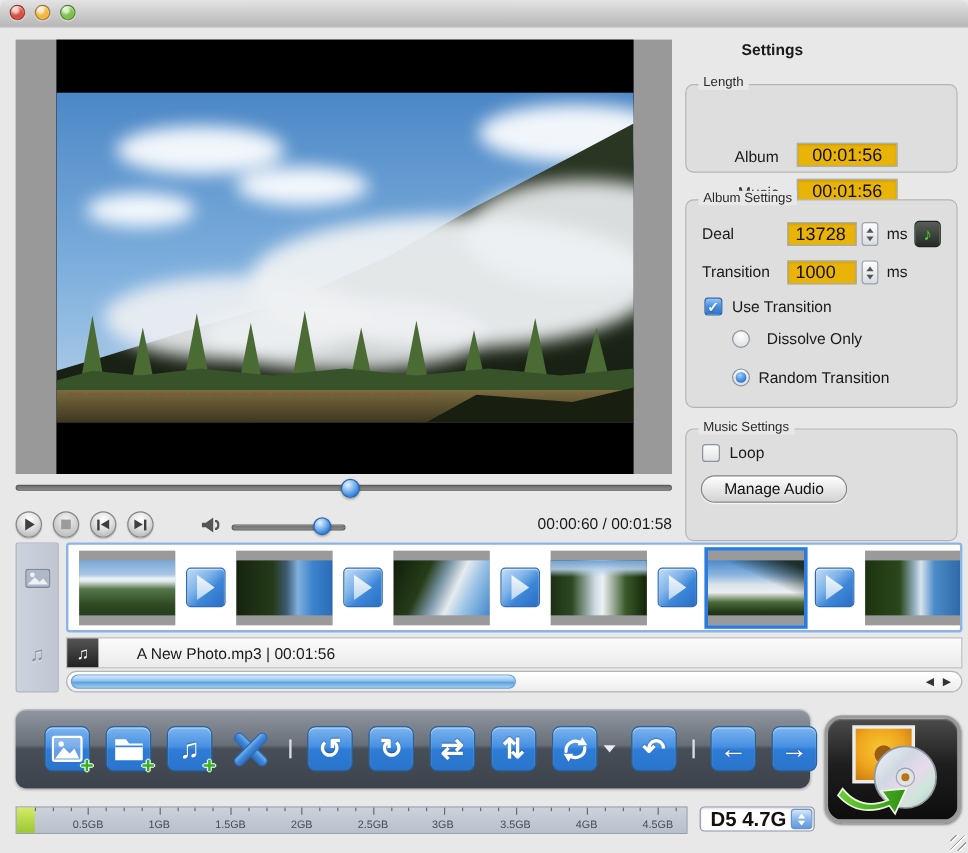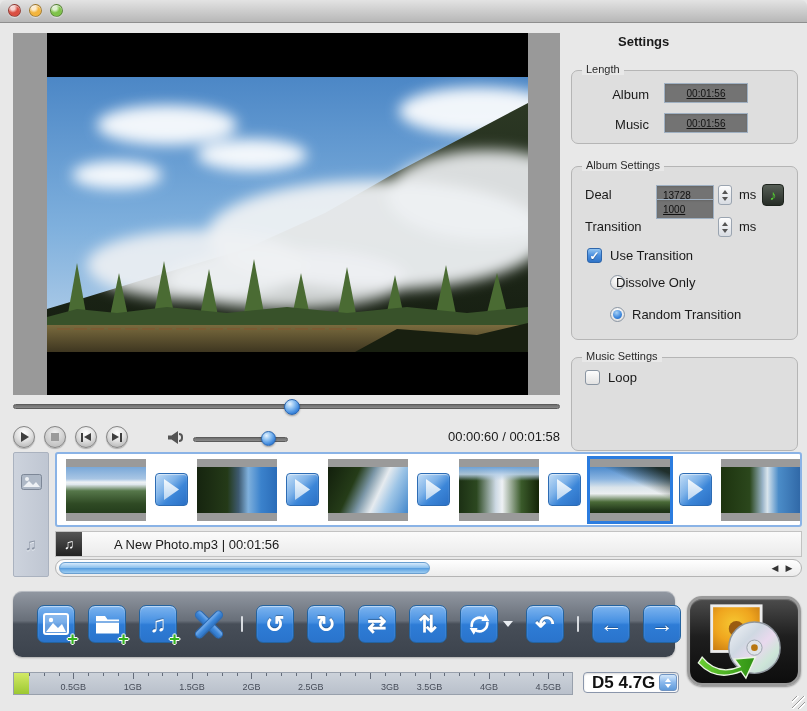--- a/index.html
+++ b/index.html
@@ -141,24 +141,24 @@
   .cs-up{width:0;height:0;border-left:3px solid transparent;border-right:3px solid transparent;border-bottom:4px solid #fff;margin-bottom:2px;}
   .cs-dn{width:0;height:0;border-left:3px solid transparent;border-right:3px solid transparent;border-top:4px solid #fff;}
   #resize-grip{right:2px;bottom:2px;width:13px;height:13px;
     background:repeating-linear-gradient(135deg,transparent 0 3px,#9a9a9a 3px 4px,#fff 4px 5px);}
 
   
   #settings-title{left:578px;top:34px;font-size:13px;font-weight:bold;color:#1a1a1a;margin-left:40px;}
   .group{position:absolute;background:#dedede;border:1px solid #b5b5b5;border-radius:7px;}
   .group-label{position:absolute;top:-8px;left:10px;font-size:11px;color:#2a2a2a;background:#e8e8e8;padding:0 4px;}
   #length-group{left:571px;top:70px;width:225px;height:72px;}
-  .lrow{position:absolute;left:0;width:100%;height:20px;}
+  .lrow{position:absolute;left:0;width:100%;height:20px;margin-top:36px;}
   .flabel{position:absolute;right:148px;font-size:13px;color:#1a1a1a;top:2px;}
-  .field{position:absolute;background:#737373;border:1px solid #9fb0c2;box-sizing:border-box;
-    font-size:10px;color:#111;display:flex;align-items:center;box-shadow:inset 0 1px 2px rgba(0,0,0,.12);text-decoration:underline;}
+  .field{position:absolute;background:#eab308;border:1px solid #9fb0c2;box-sizing:border-box;
+    font-size:15px;color:#111;display:flex;align-items:center;box-shadow:inset 0 1px 2px rgba(0,0,0,.12);}
   .time-field{left:92px;width:84px;height:20px;justify-content:center;}
   #album-settings-group{left:571px;top:166px;width:225px;height:172px;}
   .srow-label{position:absolute;left:13px;font-size:13px;color:#1a1a1a;}
   .num-field{left:84px;width:58px;height:20px;padding-left:6px;}
   .stepper{position:absolute;left:146px;width:14px;height:20px;border:1px solid #9aa4b0;border-radius:3px;
     background:linear-gradient(180deg,#fdfdfd,#d8dce2);box-sizing:border-box;
     display:flex;flex-direction:column;align-items:center;justify-content:center;}
   .st-up{width:0;height:0;border-left:3px solid transparent;border-right:3px solid transparent;border-bottom:4px solid #555;margin-bottom:3px;}
   .st-dn{width:0;height:0;border-left:3px solid transparent;border-right:3px solid transparent;border-top:4px solid #555;}
   .unit{position:absolute;left:167px;font-size:13px;color:#1a1a1a;}
@@ -476,21 +476,21 @@
       <i class="tick" style="left: 489.734px;"></i>
       <i class="tick" style="left: 504.574px;"></i>
       <i class="tick" style="left: 519.415px;"></i>
       <i class="tick major" style="left: 534.255px;"></i>
       <i class="tick" style="left: 549.096px;"></i>
       <span class="tlabel" style="left: 59.3617px;">0.5GB</span>
       <span class="tlabel" style="left: 118.723px;">1GB</span>
       <span class="tlabel" style="left: 178.085px;">1.5GB</span>
       <span class="tlabel" style="left: 237.447px;">2GB</span>
       <span class="tlabel" style="left: 296.809px;">2.5GB</span>
-      <span class="tlabel" style="left: 376px;">3GB</span>
+      <span class="tlabel" style="left: 355px;">3GB</span>
       <span class="tlabel" style="left: 415.532px;">3.5GB</span>
       <span class="tlabel" style="left: 474.894px;">4GB</span>
       <span class="tlabel" style="left: 534.255px;">4.5GB</span>
     </div>
 </div>
 <div id="disc-combo" class="abs">
   <span class="combo-label">D5 4.7G</span>
   <span class="combo-stepper">
       <i class="cs-up"></i>
       <i class="cs-dn"></i>
@@ -517,34 +517,35 @@
   <span class="srow-label" style="top:20px;">Deal</span>
   <span class="field num-field" style="top:18px;">13728</span>
   <span class="stepper" style="top:18px;">
       <i class="st-up"></i>
       <i class="st-dn"></i>
     </span>
   <span class="unit" style="top:20px;">ms</span>
   <span id="photo-music-sync-button">♪</span>
 
   <span class="srow-label" style="top:52px;">Transition</span>
-  <span class="field num-field" style="top:32px;">1000</span>
+  <span class="field num-field" style="top:50px;">1000</span>
   <span class="stepper" style="top:50px;">
       <i class="st-up"></i>
       <i class="st-dn"></i>
     </span>
   <span class="unit" style="top:52px;">ms</span>
 
   <span id="use-transition-box" class="cb on" style="left:15px;top:81px;">✓</span>
   <span class="cb-label" style="left:38px;top:81px;">Use Transition</span>
 
   <span id="radio-dissolve" class="rd" style="left:38px;top:108px;"></span>
-  <span class="cb-label" style="left:44px;top:108px;">Dissolve Only</span>
+  <span class="cb-label" style="left:67px;top:108px;">Dissolve Only</span>
 
   <span id="radio-random" class="rd on" style="left:38px;top:140px;"></span>
   <span class="cb-label" style="left:60px;top:140px;">Random Transition</span>
 </div>
 
 <div id="music-settings-group" class="group">
   <span class="group-label">Music Settings</span>
   <span id="loop-box" class="cb" style="left:13px;top:12px;">✓</span>
   <span class="cb-label" style="left:36px;top:12px;">Loop</span>
+  <button id="manage-audio-button">Manage Audio</button>
 </div>
 
 </body></html>

